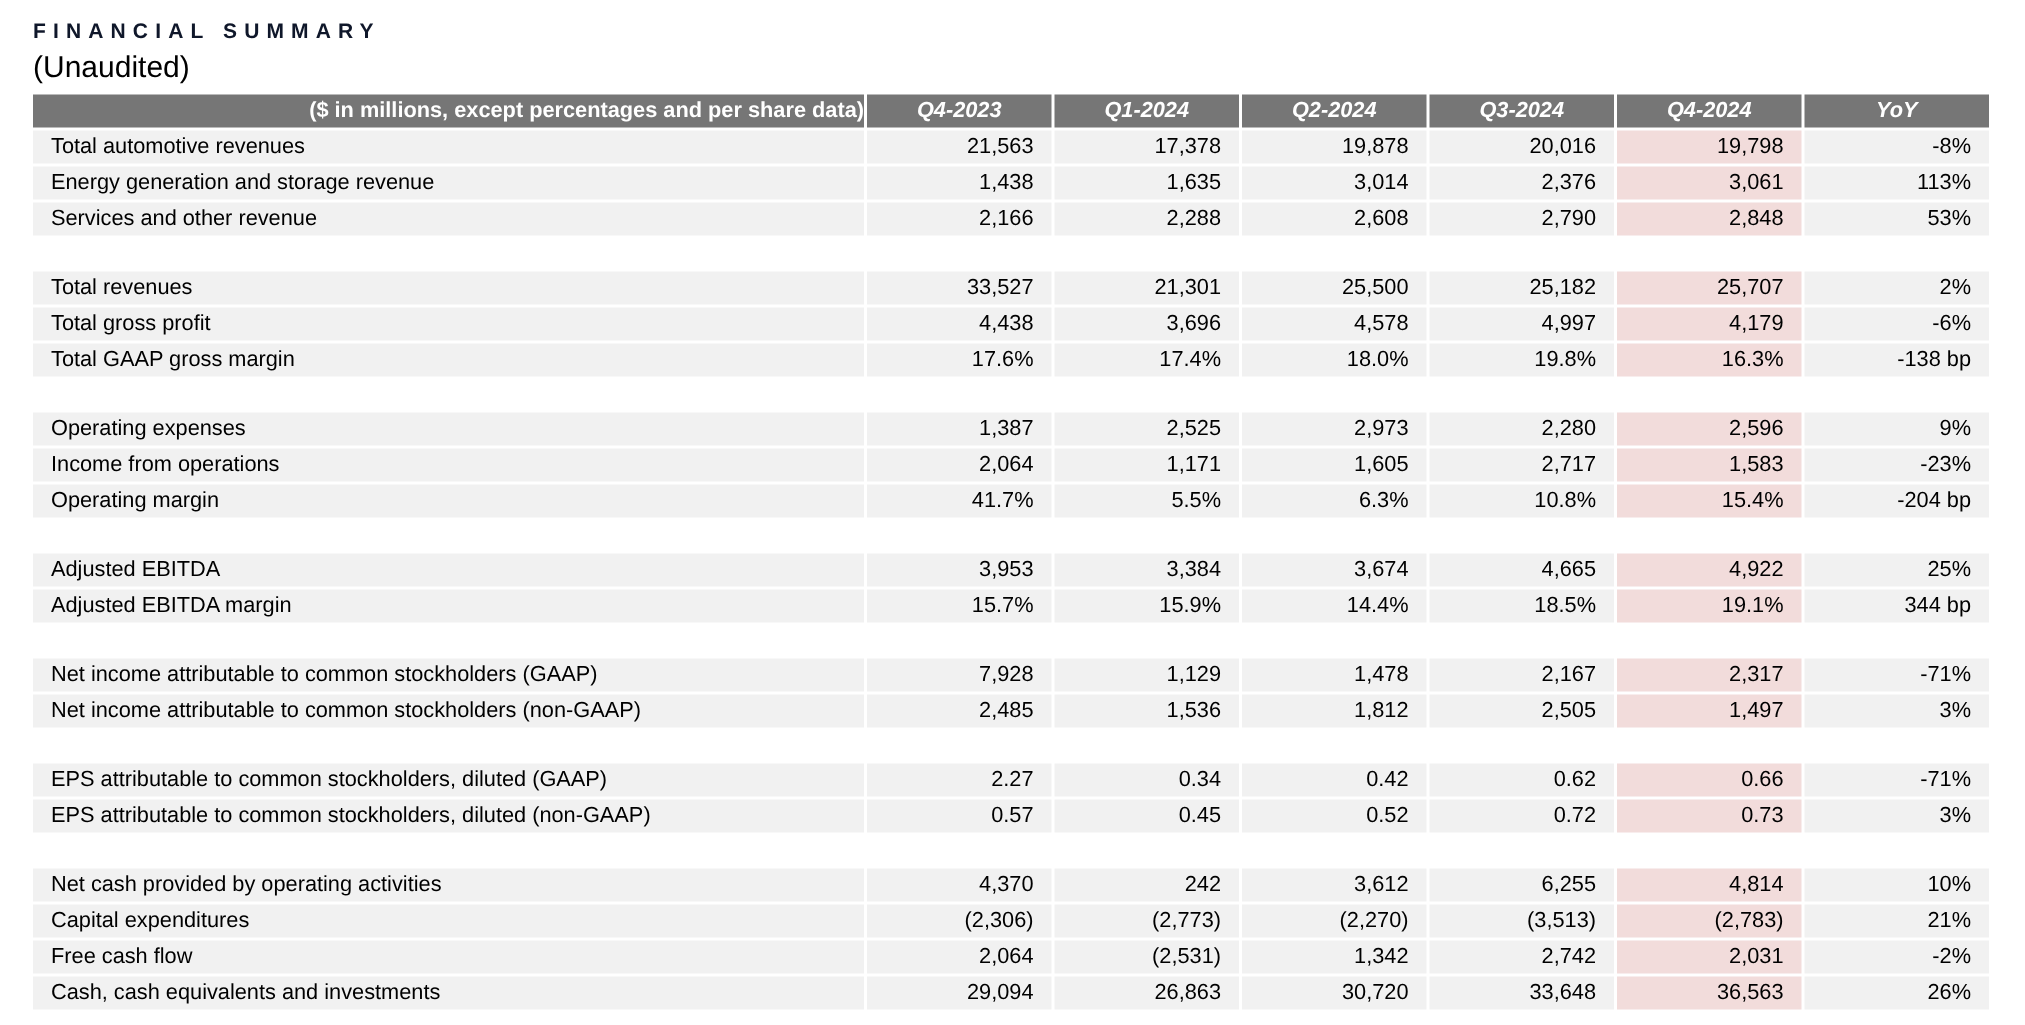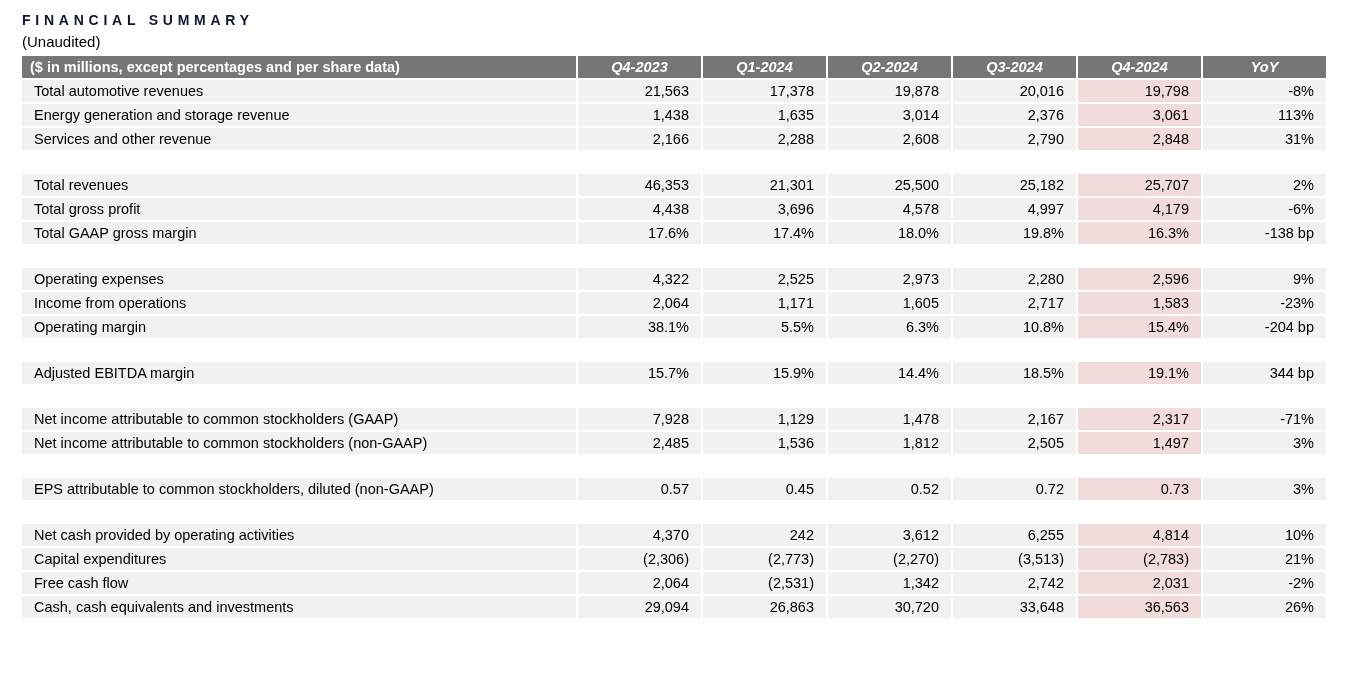--- a/index.html
+++ b/index.html
@@ -16,21 +16,21 @@
     padding: 12px 17px 0 22px;
   }
   .title {
     font-size: 14px;
     font-weight: 600;
     letter-spacing: 0.34em;
     color: #0f172a;
     line-height: 1.25;
   }
   .subtitle {
-    font-size: 15px;
+    font-size: 20px;
     color: #000000;
     line-height: 1.3;
     margin-top: 2px;
   }
   table.fin {
     border-collapse: separate;
     border-spacing: 2px;
     table-layout: fixed;
     margin-left: -2px;
     margin-top: 3px;
@@ -44,22 +44,22 @@
     white-space: nowrap;
     overflow: hidden;
     vertical-align: middle;
   }
   th {
     background: var(--header-bg, #767676);
     color: var(--header-text, #ffffff);
     font-weight: bold;
   }
   th.label {
-    text-align: left;
-    padding-left: 8px;
+    text-align: right;
+    padding-left: 20px;
   }
   th.num {
     text-align: center;
     font-style: italic;
   }
   td.label {
     background: var(--row-bg, #f1f1f1);
     text-align: left;
     padding-left: 12px;
   }
@@ -124,34 +124,34 @@
           <td class="num hl">3,061</td>
           <td class="num">113%</td>
         </tr>
         <tr>
           <td class="label">Services and other revenue</td>
           <td class="num">2,166</td>
           <td class="num">2,288</td>
           <td class="num">2,608</td>
           <td class="num">2,790</td>
           <td class="num hl">2,848</td>
-          <td class="num">31%</td>
+          <td class="num">53%</td>
         </tr>
         <tr class="spacer">
           <td></td>
           <td></td>
           <td></td>
           <td></td>
           <td></td>
           <td></td>
           <td></td>
         </tr>
         <tr>
           <td class="label">Total revenues</td>
-          <td class="num">46,353</td>
+          <td class="num">33,527</td>
           <td class="num">21,301</td>
           <td class="num">25,500</td>
           <td class="num">25,182</td>
           <td class="num hl">25,707</td>
           <td class="num">2%</td>
         </tr>
         <tr>
           <td class="label">Total gross profit</td>
           <td class="num">4,438</td>
           <td class="num">3,696</td>
@@ -173,53 +173,62 @@
           <td></td>
           <td></td>
           <td></td>
           <td></td>
           <td></td>
           <td></td>
           <td></td>
         </tr>
         <tr>
           <td class="label">Operating expenses</td>
-          <td class="num">4,322</td>
+          <td class="num">1,387</td>
           <td class="num">2,525</td>
           <td class="num">2,973</td>
           <td class="num">2,280</td>
           <td class="num hl">2,596</td>
           <td class="num">9%</td>
         </tr>
         <tr>
           <td class="label">Income from operations</td>
           <td class="num">2,064</td>
           <td class="num">1,171</td>
           <td class="num">1,605</td>
           <td class="num">2,717</td>
           <td class="num hl">1,583</td>
           <td class="num">-23%</td>
         </tr>
         <tr>
           <td class="label">Operating margin</td>
-          <td class="num">38.1%</td>
+          <td class="num">41.7%</td>
           <td class="num">5.5%</td>
           <td class="num">6.3%</td>
           <td class="num">10.8%</td>
           <td class="num hl">15.4%</td>
           <td class="num">-204 bp</td>
         </tr>
         <tr class="spacer">
           <td></td>
           <td></td>
           <td></td>
           <td></td>
           <td></td>
           <td></td>
           <td></td>
+        </tr>
+        <tr>
+          <td class="label">Adjusted EBITDA</td>
+          <td class="num">3,953</td>
+          <td class="num">3,384</td>
+          <td class="num">3,674</td>
+          <td class="num">4,665</td>
+          <td class="num hl">4,922</td>
+          <td class="num">25%</td>
         </tr>
         <tr>
           <td class="label">Adjusted EBITDA margin</td>
           <td class="num">15.7%</td>
           <td class="num">15.9%</td>
           <td class="num">14.4%</td>
           <td class="num">18.5%</td>
           <td class="num hl">19.1%</td>
           <td class="num">344 bp</td>
         </tr>
@@ -253,20 +262,29 @@
         <tr class="spacer">
           <td></td>
           <td></td>
           <td></td>
           <td></td>
           <td></td>
           <td></td>
           <td></td>
         </tr>
         <tr>
+          <td class="label">EPS attributable to common stockholders, diluted (GAAP)</td>
+          <td class="num">2.27</td>
+          <td class="num">0.34</td>
+          <td class="num">0.42</td>
+          <td class="num">0.62</td>
+          <td class="num hl">0.66</td>
+          <td class="num">-71%</td>
+        </tr>
+        <tr>
           <td class="label">EPS attributable to common stockholders, diluted (non-GAAP)</td>
           <td class="num">0.57</td>
           <td class="num">0.45</td>
           <td class="num">0.52</td>
           <td class="num">0.72</td>
           <td class="num hl">0.73</td>
           <td class="num">3%</td>
         </tr>
         <tr class="spacer">
           <td></td>

